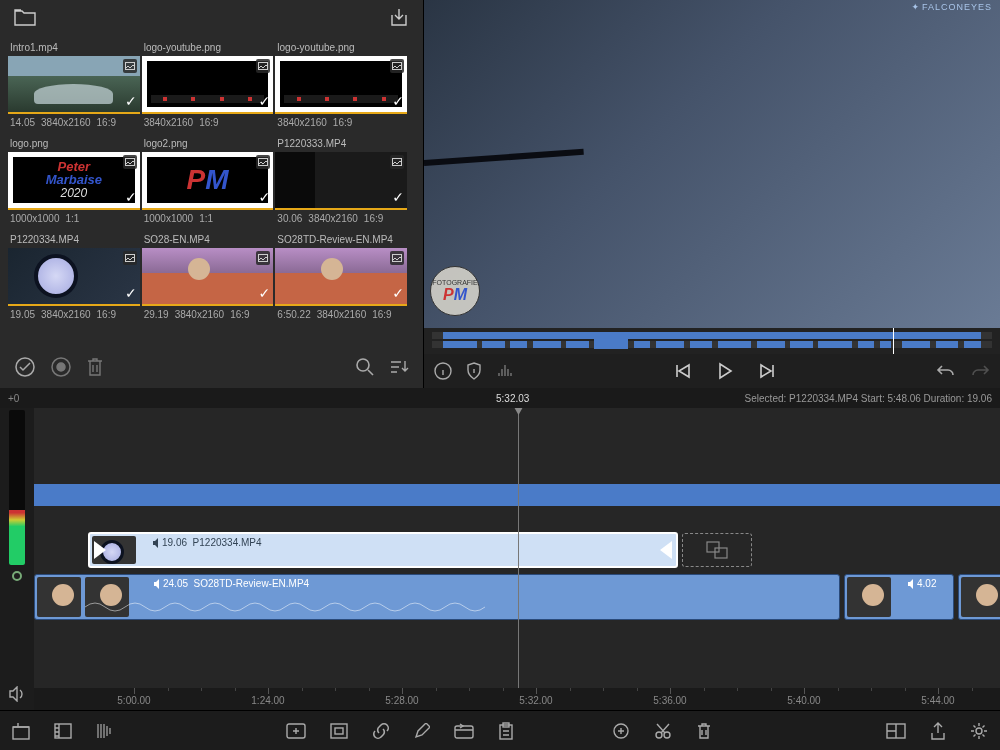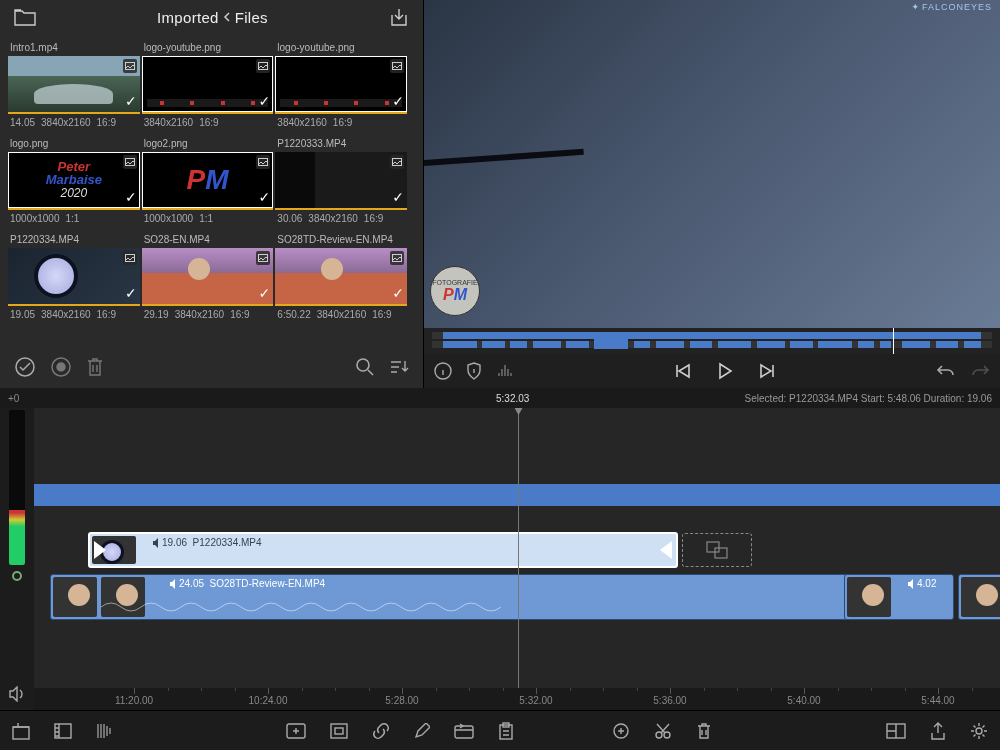--- a/index.html
+++ b/index.html
@@ -81,21 +81,21 @@
 .ruler-tick { position: absolute; bottom: 4px; font-size: 10px; color: #888; transform: translateX(-50%); }
 .ruler-line { position: absolute; top: 0; width: 1px; height: 6px; background: #555; }
 .ruler-minor { position: absolute; top: 0; width: 1px; height: 3px; background: #444; }
 
 .bottom-toolbar { height: 40px; background: #1c1c1c; border-top: 1px solid #000; display: flex; align-items: center; padding: 0 12px; gap: 24px; }
 .bottom-toolbar .spacer { flex: 1; }
 .tb-group { display: flex; gap: 24px; align-items: center; }
 
 .thumb-mtn { background: linear-gradient(to bottom, #88a5b5 0%, #88a5b5 35%, #4a6555 35%, #2a3a2f 100%); }
 .thumb-mtn::after { content:''; position:absolute; left:20%; right:20%; bottom:15%; top:50%; background: rgba(200,215,220,0.7); border-radius: 50% 50% 4px 4px; }
-.thumb-black { background: #000; border: 1px solid #ffffff; }
+.thumb-black { background: #000; border: 5px solid #ffffff; }
 .thumb-logo-bar { position:absolute; left:4px; right:4px; bottom:4px; height:8px; background:#1a1a1a; display:flex; align-items:center; justify-content:space-around; }
 .thumb-logo-bar span { width:4px; height:4px; background:#c33; }
 .thumb-pm { font-style: italic; font-weight: bold; text-align: center; line-height: 1; }
 .thumb-pm .red { color:#c33; }
 .thumb-pm .blue { color:#35c; }
 .thumb-light { background: linear-gradient(135deg, #1a2530, #2a3545); }
 .thumb-light-disc { position:absolute; left:20%; top:10%; width:44px; height:44px; border-radius:50%; border:4px solid #0c1220; background: radial-gradient(circle, #d5d8f5, #a5aae0); }
 .thumb-device { background: linear-gradient(to right, #0a0a0a 30%, #1a1a1a 30%); }
 .thumb-person { background: linear-gradient(to bottom, #b88ec5 0%, #8a6a95 45%, #c56545 45%); }
 .thumb-person::before { content:''; position:absolute; left:35%; top:18%; width:22px; height:22px; background:#d5b595; border-radius:50%; }
@@ -105,27 +105,20 @@
 
 <div class="app">
   <div class="top-half">
 
     <div class="library">
       <div class="lib-header">
         <span class="icon-btn">
           <svg width="22" height="18" viewBox="0 0 22 18" fill="none" stroke="#ccc" stroke-width="1.4">
               <path d="M1 3 h7 l2 2 h11 v12 h-20 z M1 3 v-1 h6"></path>
             </svg>
-        </span>
-        <span class="lib-title">
-          <span>Imported</span>
-          <svg width="8" height="10" viewBox="0 0 8 10">
-              <path d="M6 1 L2 5 L6 9" fill="none" stroke="#ccc" stroke-width="1.5"></path>
-            </svg>
-          <span>Files</span>
         </span>
         <span class="icon-btn">
           <svg width="20" height="18" viewBox="0 0 20 18" fill="none" stroke="#ccc" stroke-width="1.4">
               <path d="M3 7 v10 h14 v-10 M10 1 v10 M6 7 l4 4 l4 -4"></path>
             </svg>
         </span>
       </div>
       <div class="lib-grid" id="lib-grid">
           <div class="clip">
             <div class="clip-name">Intro1.mp4</div>
@@ -470,21 +463,21 @@
       </div>
 
       <div class="trans-box">
         <svg width="22" height="18" viewBox="0 0 22 18" fill="none" stroke="#888" stroke-width="1.2">
             <rect x="1" y="1" width="12" height="10"></rect>
             <rect x="9" y="7" width="12" height="10"></rect>
           </svg>
       </div>
 
       <div class="track video2">
-        <div class="clip-block" style="left:16px;width:806px">
+        <div class="clip-block" style="left:0;width:806px">
           <div class="cthumb thumb-person"></div>
           <div class="cthumb thumb-person" style="left:50px"></div>
           <span class="clabel" style="left:118px"><svg width="10" height="10" viewBox="0 0 10 10" fill="#fff">
                 <path d="M1 3 h2 l3-3 v10 l-3-3 h-2z"></path>
               </svg><span>24.05</span>&nbsp;&nbsp;<span>SO28TD-Review-EN.MP4</span></span>
           <svg class="wave" preserveAspectRatio="none" viewBox="0 0 400 20">
               <path d="M0 10 Q10 2 20 10 T40 10 T60 10 T80 10 T100 10 T120 10 T140 10 T160 10 T180 10 T200 10 T220 10 T240 10 T260 10 T280 10 T300 10 T320 10 T340 10 T360 10 T380 10 T400 10" stroke="#fff" fill="none"></path>
             </svg>
         </div>
         <div class="clip-block" style="left:810px;width:110px">
@@ -497,26 +490,26 @@
             </span>
         </div>
         <div class="clip-block" style="left:924px;width:60px">
           <div class="cthumb thumb-person"></div>
         </div>
       </div>
 
       <div class="playhead"></div>
 
       <div class="ruler" id="ruler">
-          <div class="ruler-tick" style="left: 100px;">11:20.00</div>
+          <div class="ruler-tick" style="left: 100px;">5:00.00</div>
           <div class="ruler-line" style="left: 100px;"></div>
           <div class="ruler-minor" style="left: 133.5px;"></div>
           <div class="ruler-minor" style="left: 167px;"></div>
           <div class="ruler-minor" style="left: 200.5px;"></div>
-          <div class="ruler-tick" style="left: 234px;">10:24.00</div>
+          <div class="ruler-tick" style="left: 234px;">1:24.00</div>
           <div class="ruler-line" style="left: 234px;"></div>
           <div class="ruler-minor" style="left: 267.5px;"></div>
           <div class="ruler-minor" style="left: 301px;"></div>
           <div class="ruler-minor" style="left: 334.5px;"></div>
           <div class="ruler-tick" style="left: 368px;">5:28.00</div>
           <div class="ruler-line" style="left: 368px;"></div>
           <div class="ruler-minor" style="left: 401.5px;"></div>
           <div class="ruler-minor" style="left: 435px;"></div>
           <div class="ruler-minor" style="left: 468.5px;"></div>
           <div class="ruler-tick" style="left: 502px;">5:32.00</div>

